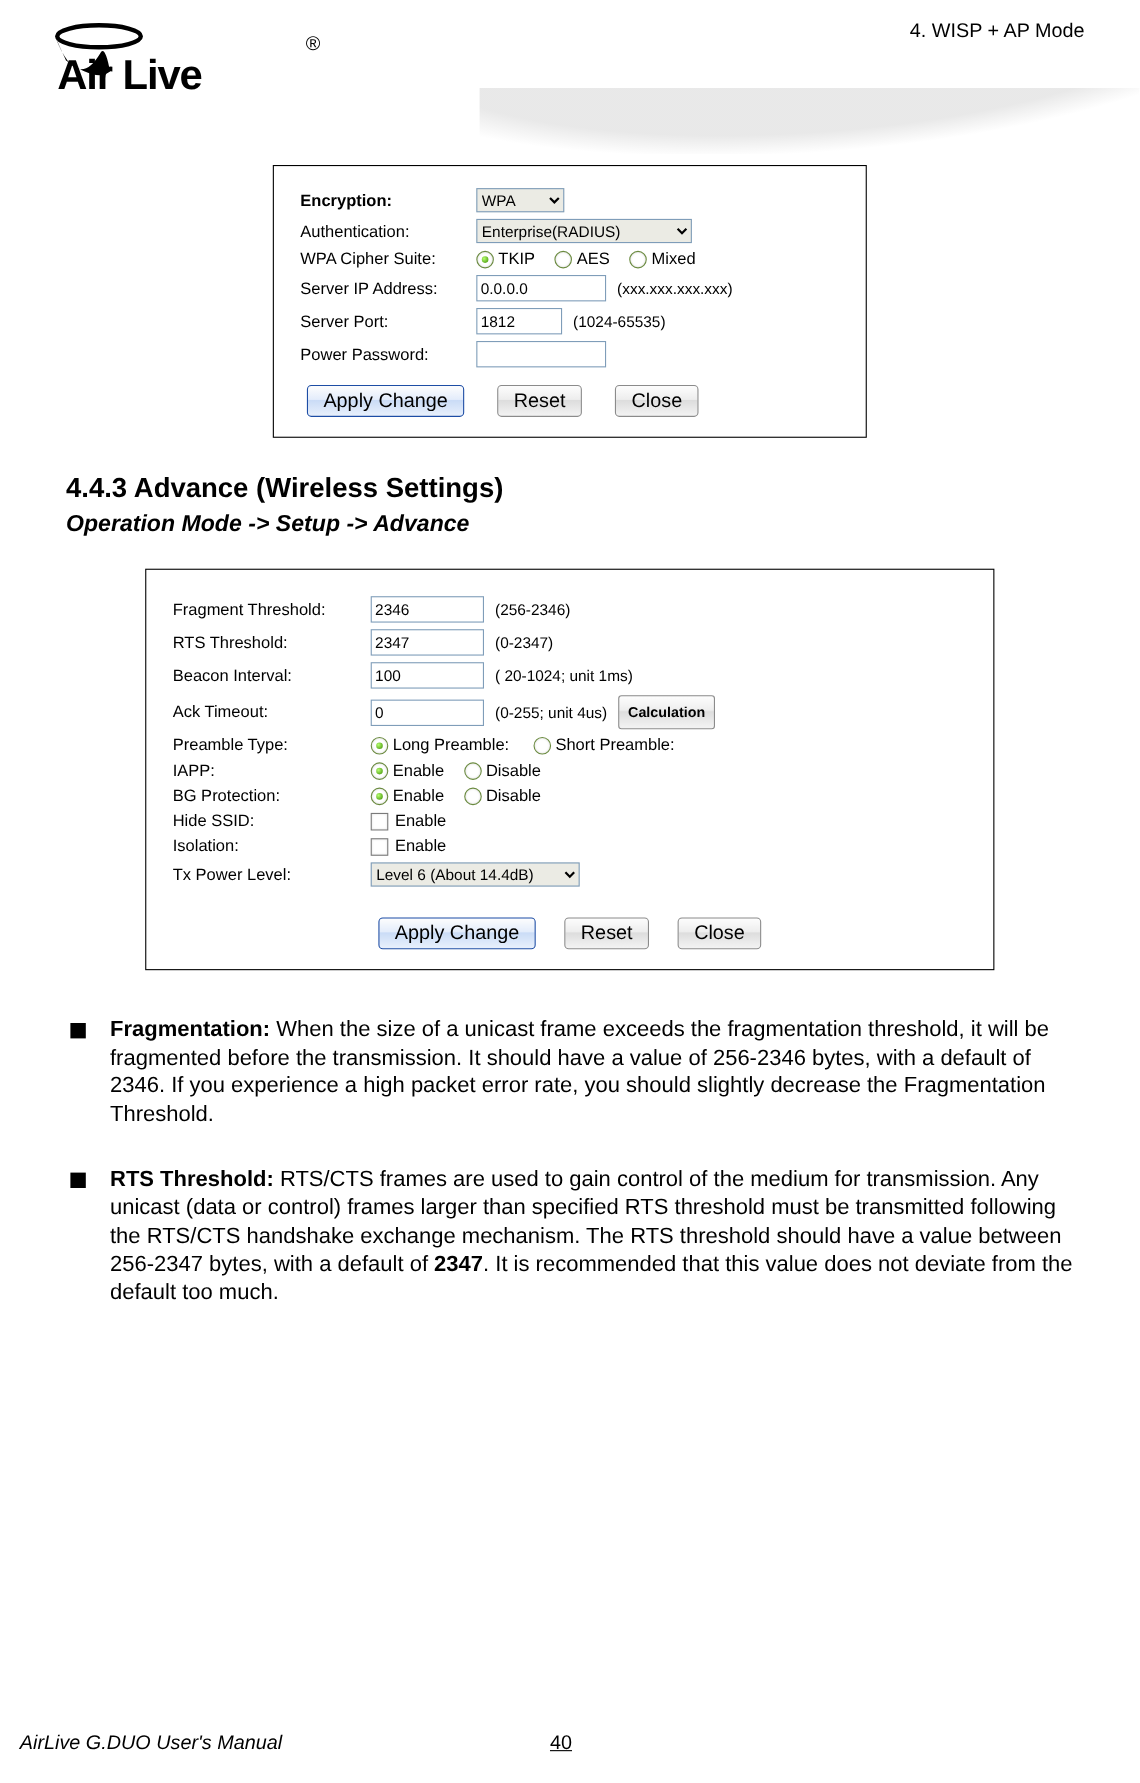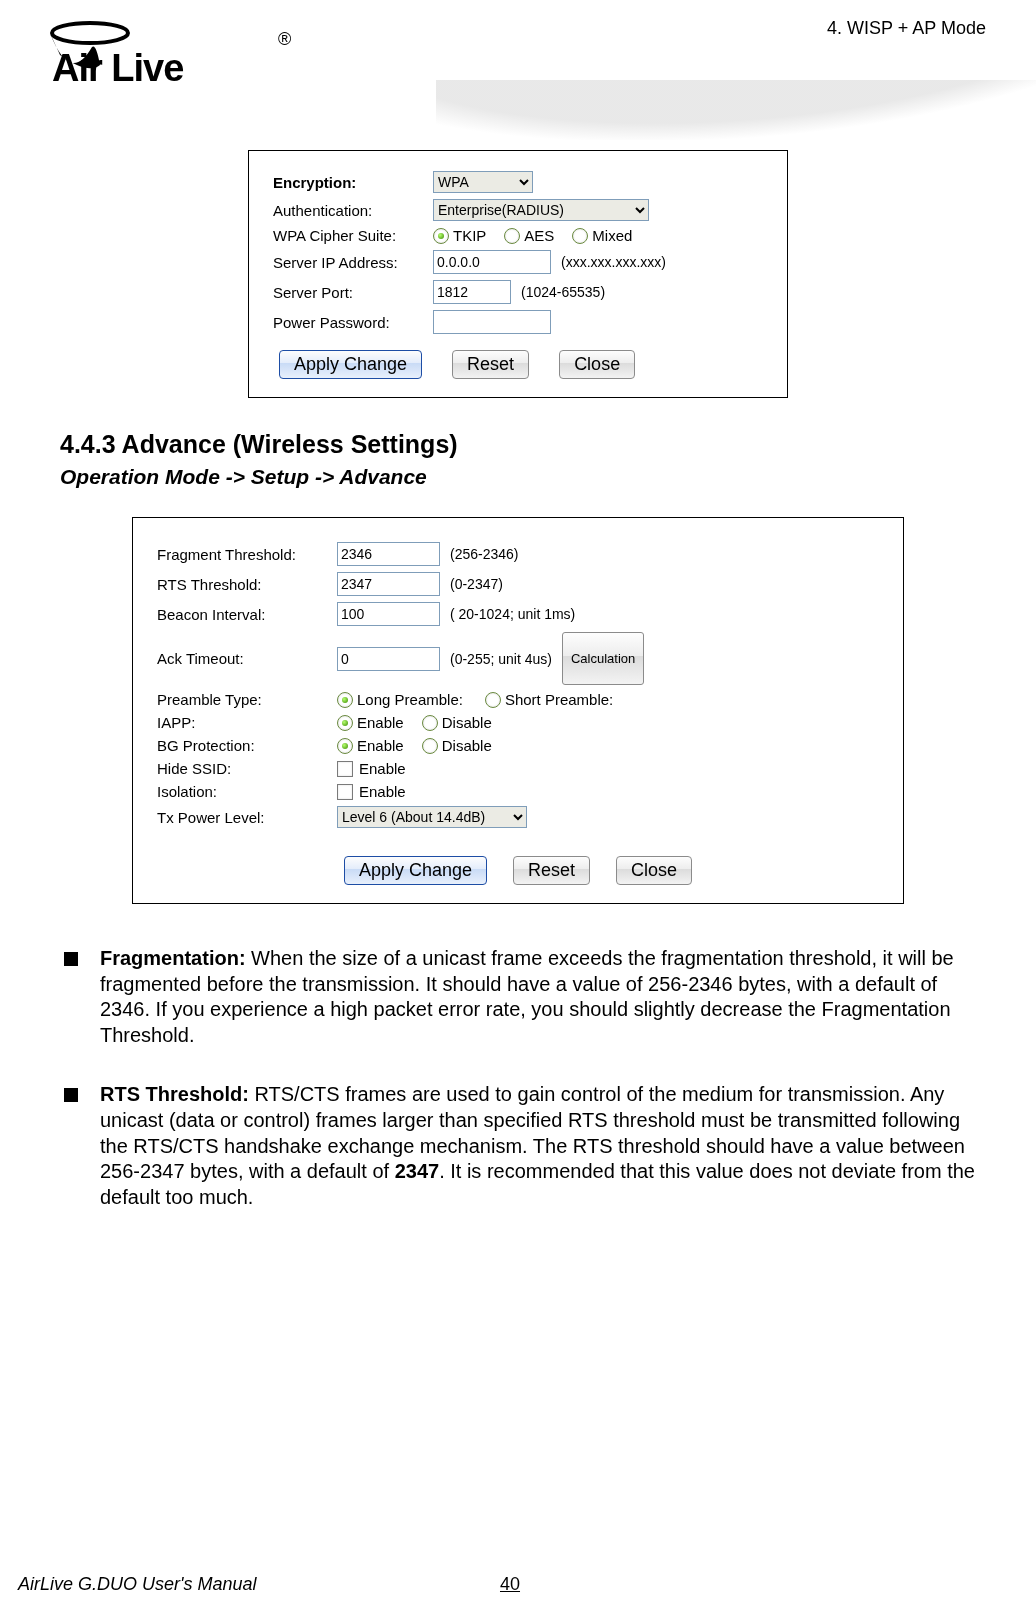--- a/index.html
+++ b/index.html
@@ -127,21 +127,21 @@
     border-radius:4px;
     padding:3px 14px;
     font-size:18px;
     color:#000;
     background: linear-gradient(#fdfdfd,#e3ecfb 45%,#c9dbf6 46%, #e8f0fc);
   }
   .btn.plain {
     border:1px solid #8b8b8b;
     background: linear-gradient(#fdfdfd,#ededed 45%,#dcdcdc 46%, #f3f3f3);
   }
-  .btn.mini { padding:18px 8px; font-size:13px; border-radius:3px;}
+  .btn.mini { padding:7px 8px; font-size:13px; border-radius:3px;font-weight:bold;}
 
   
   h3.section-title {
     font-size: 25px;
     font-weight: bold;
     margin: 32px 0 6px 0;
   }
   .breadcrumb {
     font-style: italic;
     font-weight: bold;
@@ -186,29 +186,29 @@
   </div>
 
   <div class="swoosh"></div>
 
   <div class="content">
 
     <div class="panel panel1">
       <div class="row">
         <span class="lbl"><b>Encryption:</b></span>
         <span class="ctrl">
-          <select style="width:100px;">
+          <select style="width:80px;">
             <option>WPA</option>
           </select>
         </span>
       </div>
       <div class="row">
         <span class="lbl">Authentication:</span>
         <span class="ctrl">
-          <select style="width:216px;">
+          <select style="width:196px;">
             <option>Enterprise(RADIUS)</option>
           </select>
         </span>
       </div>
       <div class="row">
         <span class="lbl">WPA Cipher Suite:</span>
         <span class="ctrl" style="gap:18px;">
           <span class="radio-row">
               <span class="radio checked"></span>
               <span>TKIP</span>

